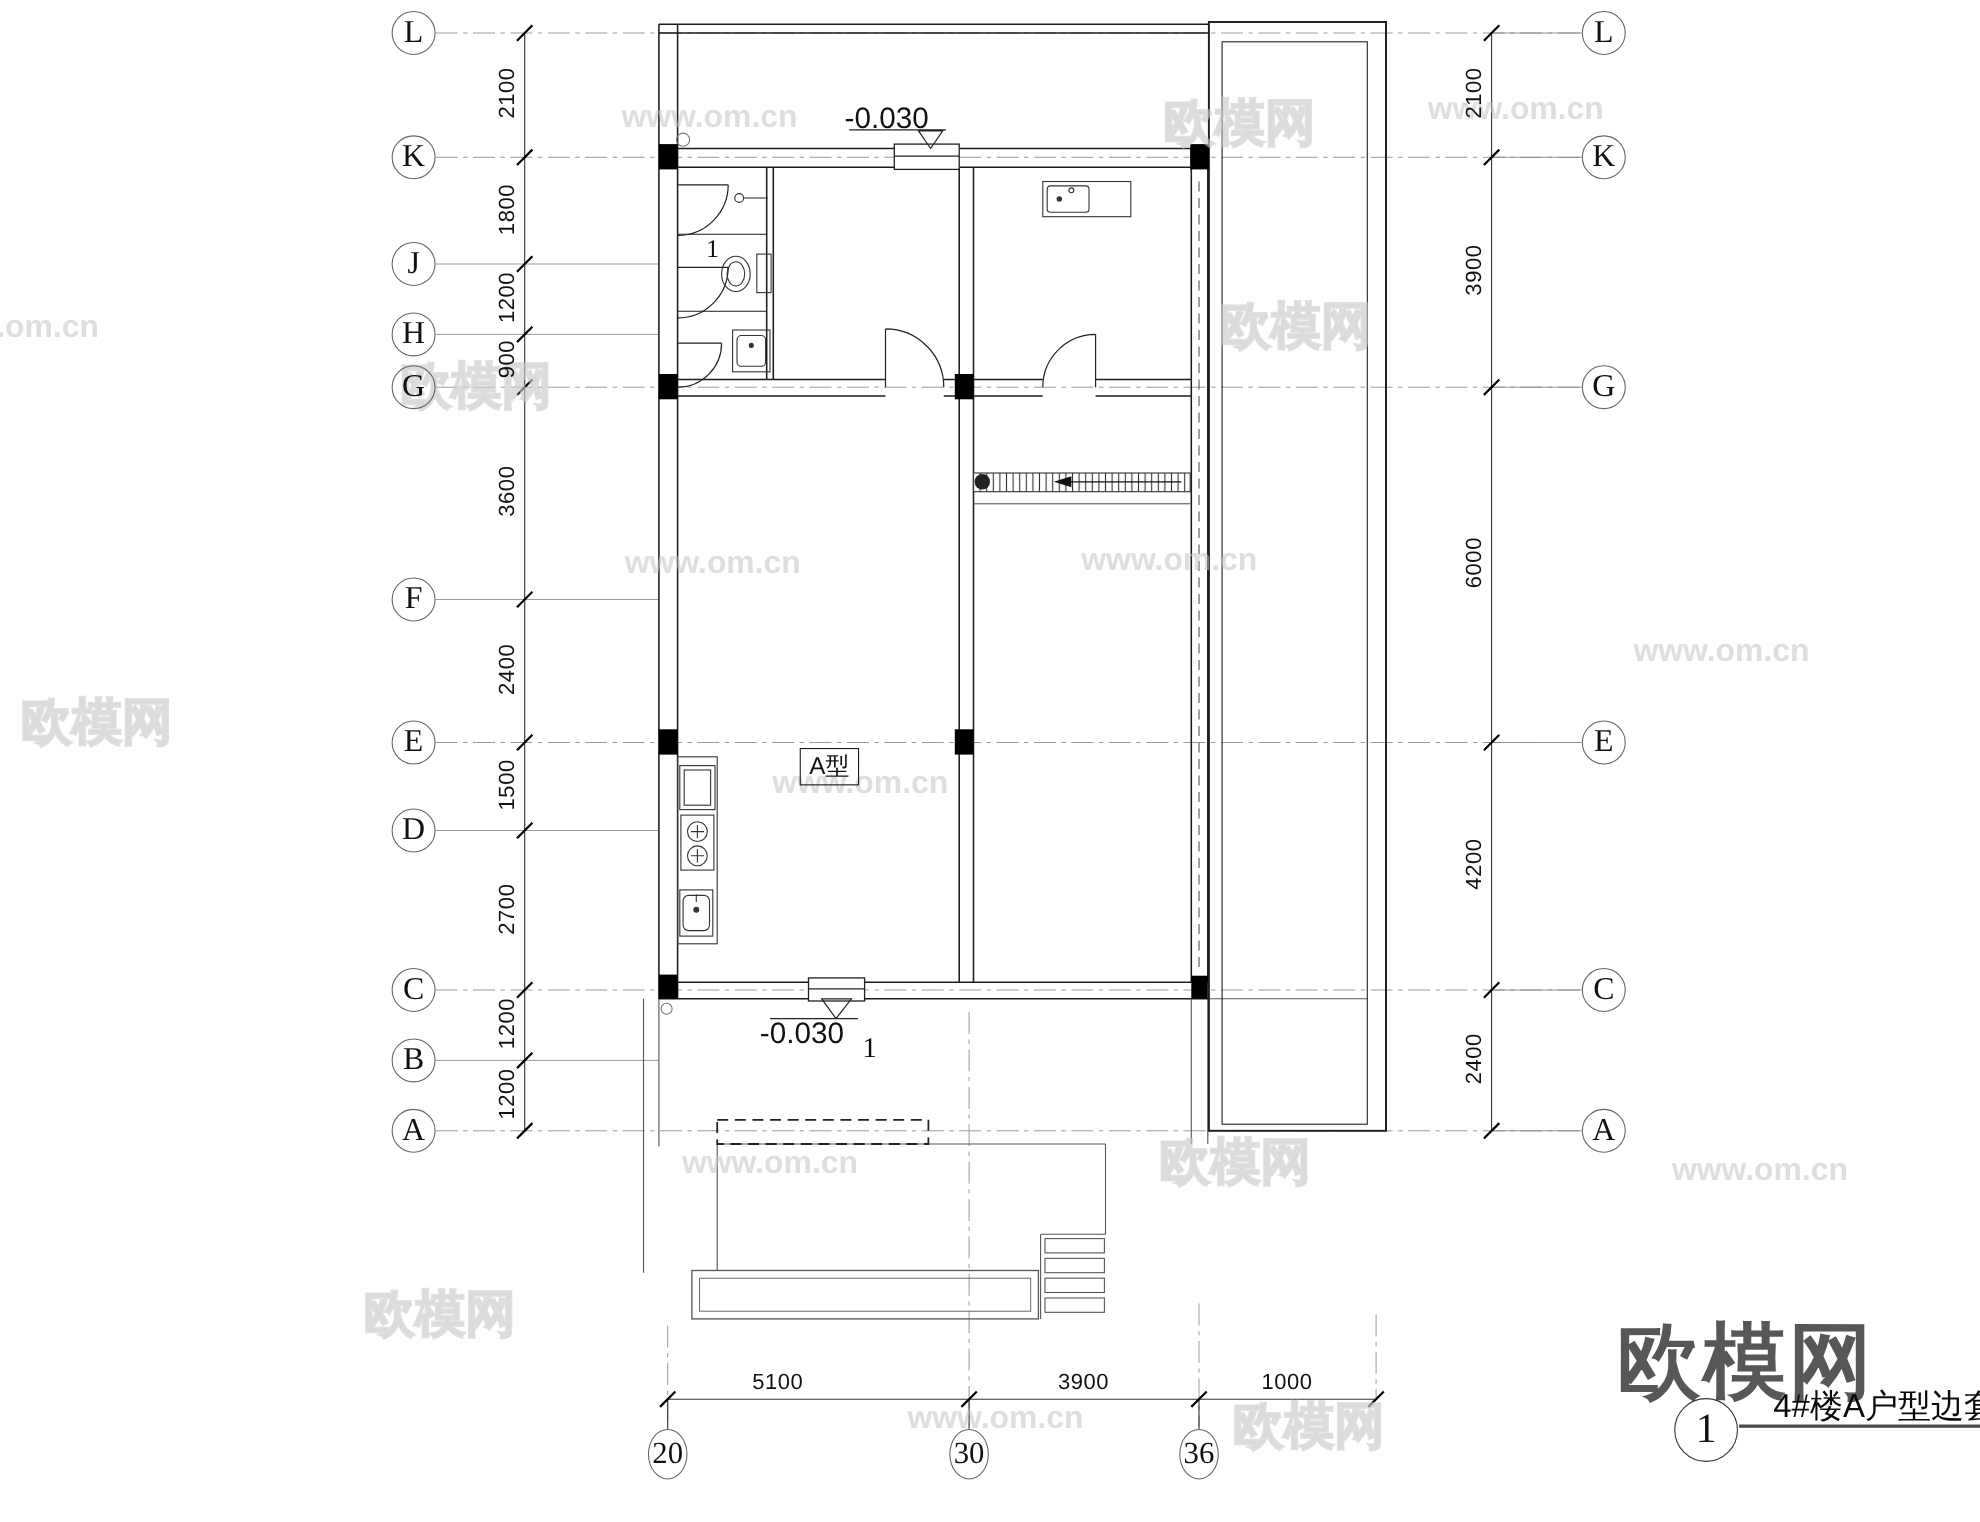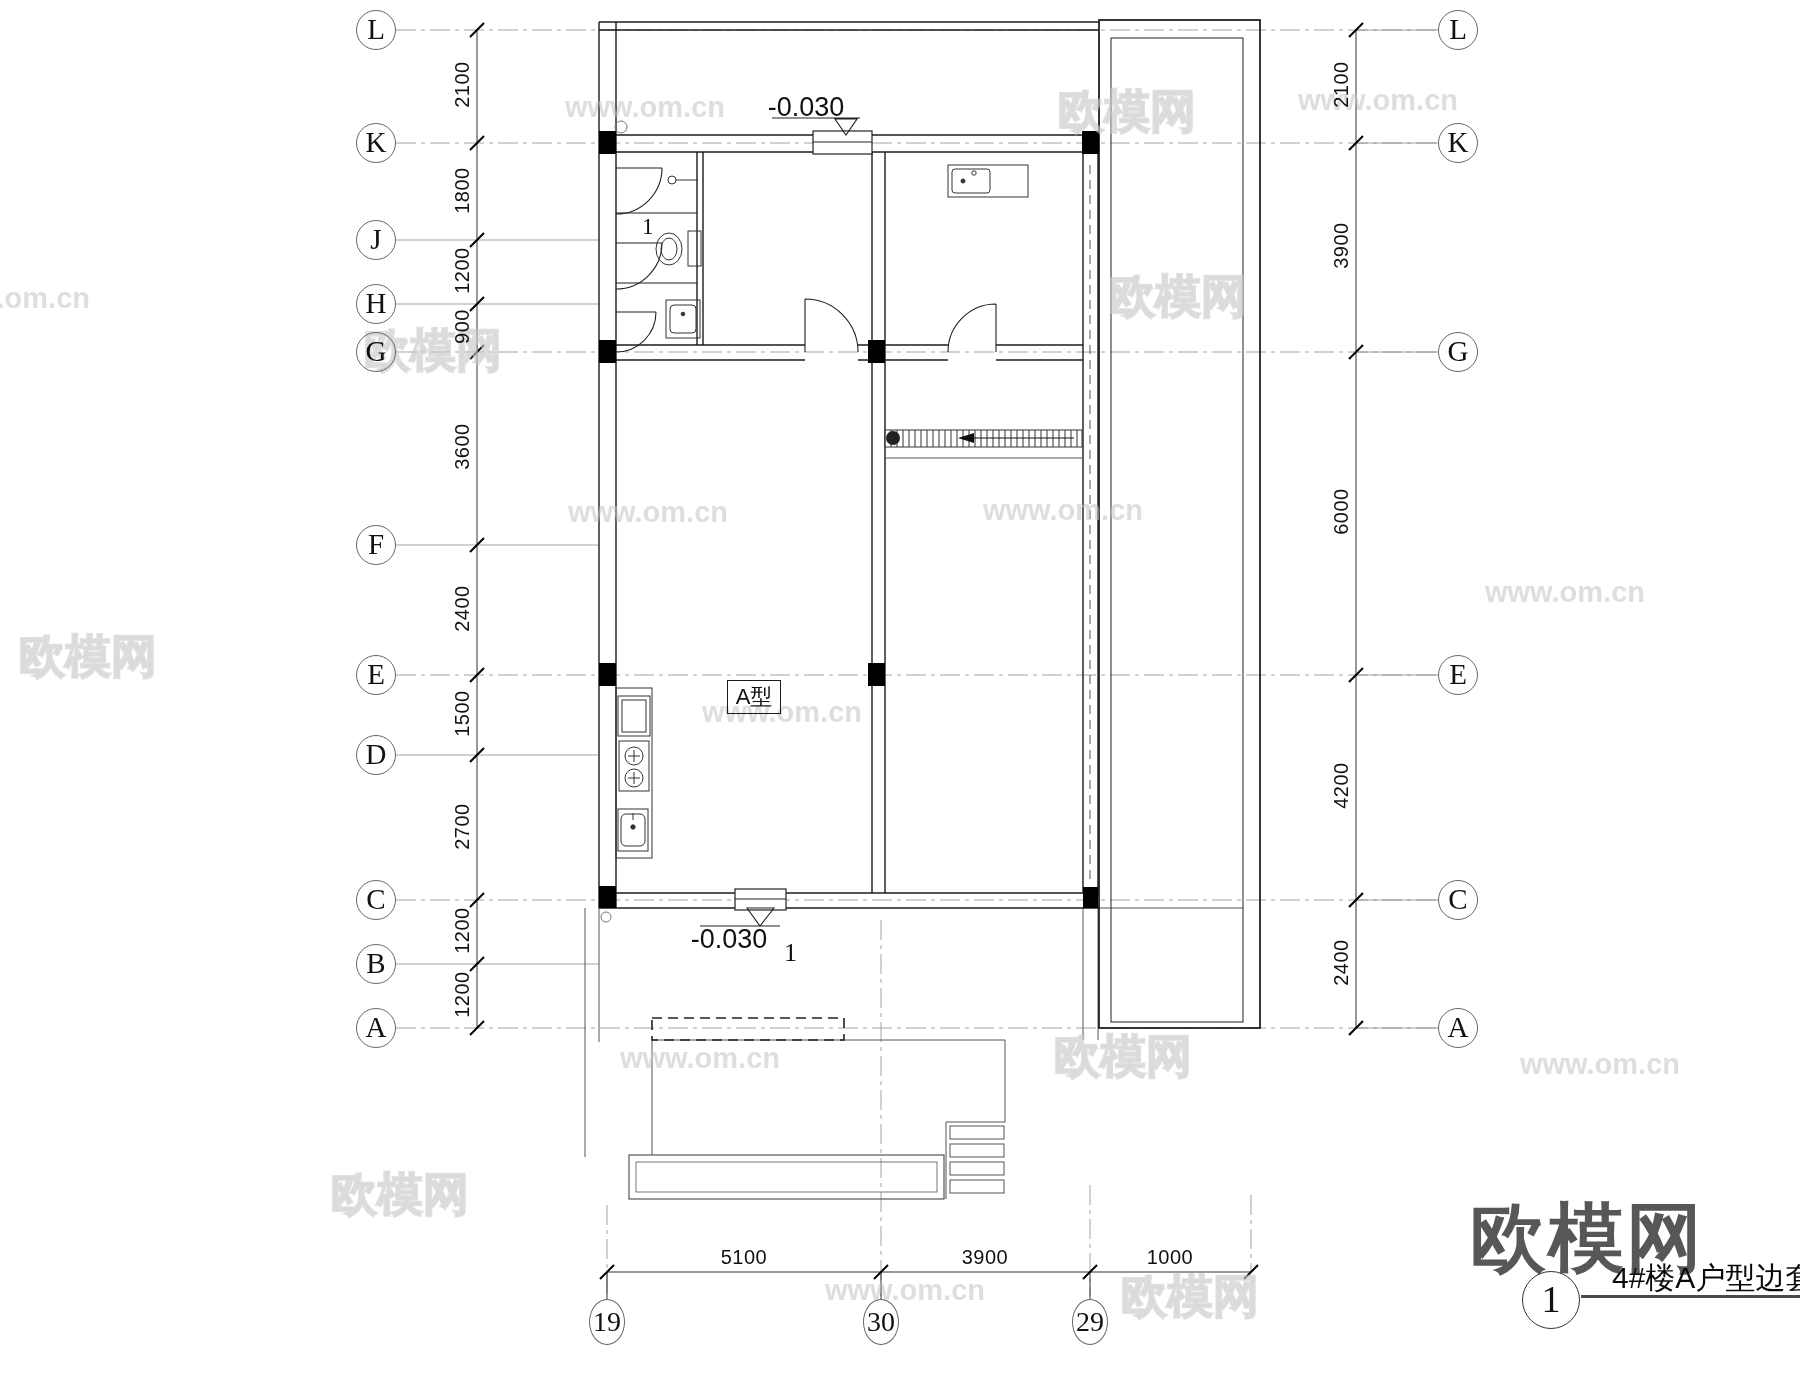--- a/index.html
+++ b/index.html
@@ -193,42 +193,42 @@
   <div class="bubble" style="left:356px;top:944px">B</div>
   <div class="bubble" style="left:356px;top:1008px">A</div>
 
   <div class="bubble" style="left:1438px;top:10px">L</div>
   <div class="bubble" style="left:1438px;top:123px">K</div>
   <div class="bubble" style="left:1438px;top:332px">G</div>
   <div class="bubble" style="left:1438px;top:655px">E</div>
   <div class="bubble" style="left:1438px;top:880px">C</div>
   <div class="bubble" style="left:1438px;top:1008px">A</div>
 
-  <div class="bubble-sm" style="left:589px;top:1299px">19</div>
+  <div class="bubble-sm" style="left:589px;top:1299px">20</div>
   <div class="bubble-sm" style="left:863px;top:1299px">30</div>
-  <div class="bubble-sm" style="left:1072px;top:1299px">29</div>
+  <div class="bubble-sm" style="left:1072px;top:1299px">36</div>
 
   <div class="vdim" style="left:417px;top:73px">2100</div>
   <div class="vdim" style="left:417px;top:179px">1800</div>
   <div class="vdim" style="left:417px;top:259px">1200</div>
   <div class="vdim" style="left:417px;top:315px">900</div>
   <div class="vdim" style="left:417px;top:435px">3600</div>
   <div class="vdim" style="left:417px;top:597px">2400</div>
   <div class="vdim" style="left:417px;top:702px">1500</div>
   <div class="vdim" style="left:417px;top:815px">2700</div>
   <div class="vdim" style="left:417px;top:919px">1200</div>
   <div class="vdim" style="left:417px;top:983px">1200</div>
 
   <div class="vdim" style="left:1296px;top:73px">2100</div>
   <div class="vdim" style="left:1296px;top:234px">3900</div>
   <div class="vdim" style="left:1296px;top:500px">6000</div>
   <div class="vdim" style="left:1296px;top:774px">4200</div>
   <div class="vdim" style="left:1296px;top:951px">2400</div>
 
-  <div class="hdim" style="left:699px;top:1246px">5100</div>
+  <div class="hdim" style="left:662px;top:1246px">5100</div>
   <div class="hdim" style="left:940px;top:1246px">3900</div>
   <div class="hdim" style="left:1125px;top:1246px">1000</div>
 
   <div class="elev" style="left:746px;top:92px">-0.030</div>
   <div class="elev" style="left:669px;top:924px">-0.030</div>
   <div class="label-box" style="left:727px;top:680px">A型</div>
   <div class="num" style="left:642px;top:214px;font-size:23px">1</div>
   <div class="num" style="left:784px;top:938px;font-size:26px">1</div>
 
   <div class="logo" style="left:1470px;top:1188px">欧模网</div>

